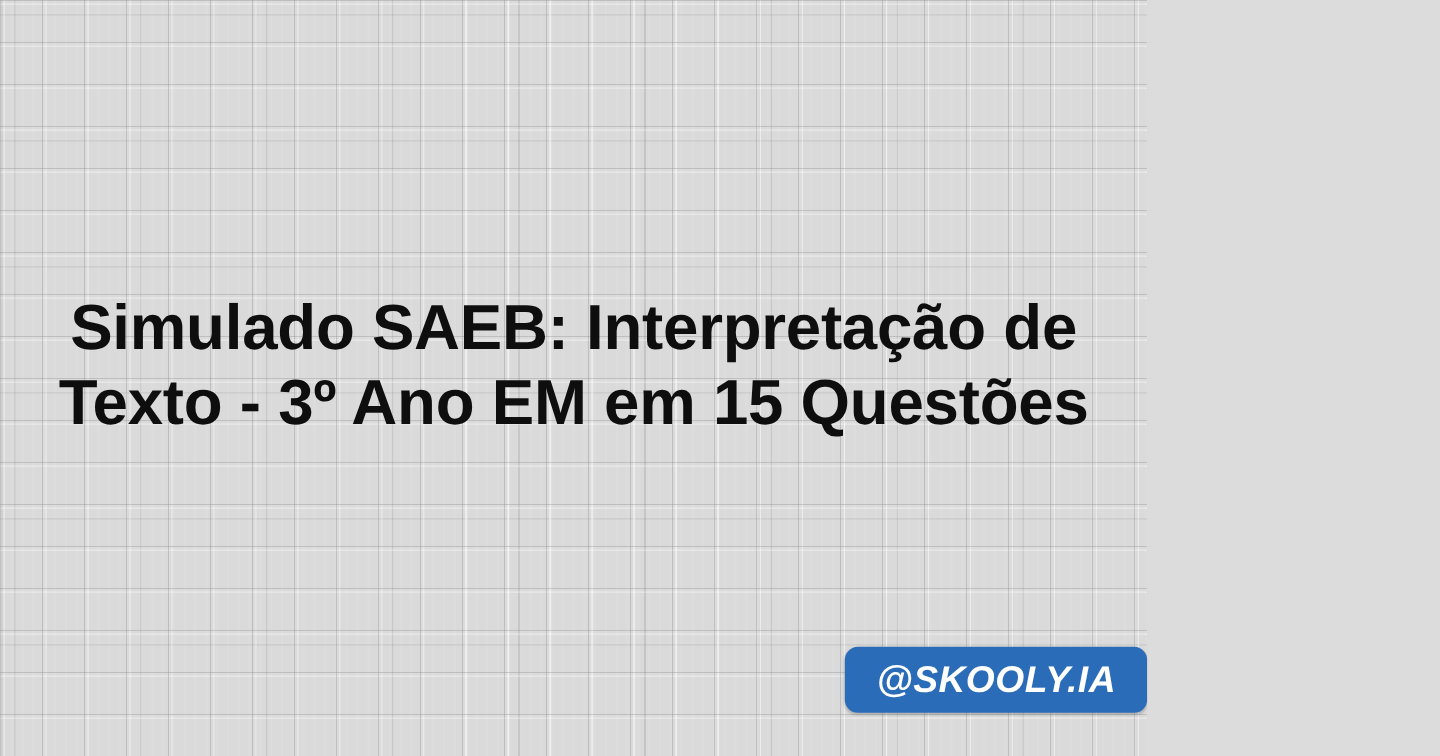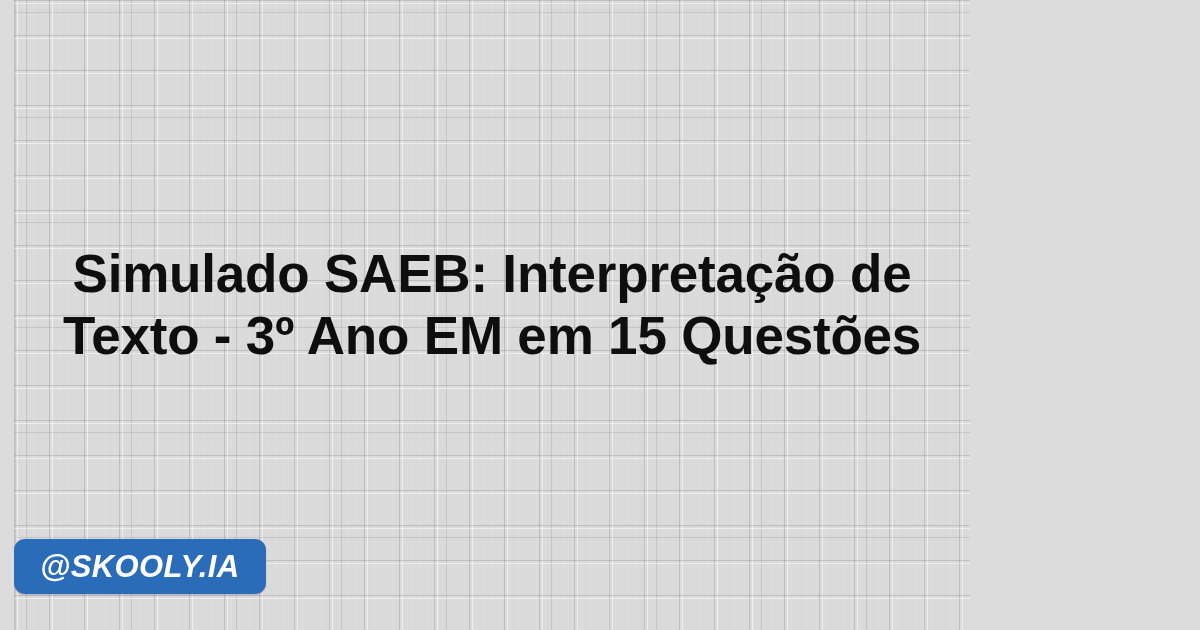--- a/index.html
+++ b/index.html
@@ -16,21 +16,20 @@
     background-color: #dcdcdc;
   }
 
   
   .og-card {
     position: relative;
     width: 956px;
     height: 630px;
     background-color: #dbdbdb;
     overflow: hidden;
-    margin-left: 14px;
   }
 
   
   .grid-layer {
     position: absolute;
     inset: 0;
     pointer-events: none;
     background-color: #dcdcdc;
     background-image:
       
@@ -133,21 +132,21 @@
     white-space: pre-line;
   }
 
   
   .badge-wrap {
     position: absolute;
     left: 0;
     right: 0;
     top: 539px;
     display: flex;
-    justify-content: flex-start;
+    justify-content: flex-end;
   }
 
   .handle-badge {
     display: inline-flex;
     align-items: center;
     justify-content: center;
     height: 55px;
     padding: 0 26px;
     border-radius: 11px;
     background-color: #2b6cb8;

